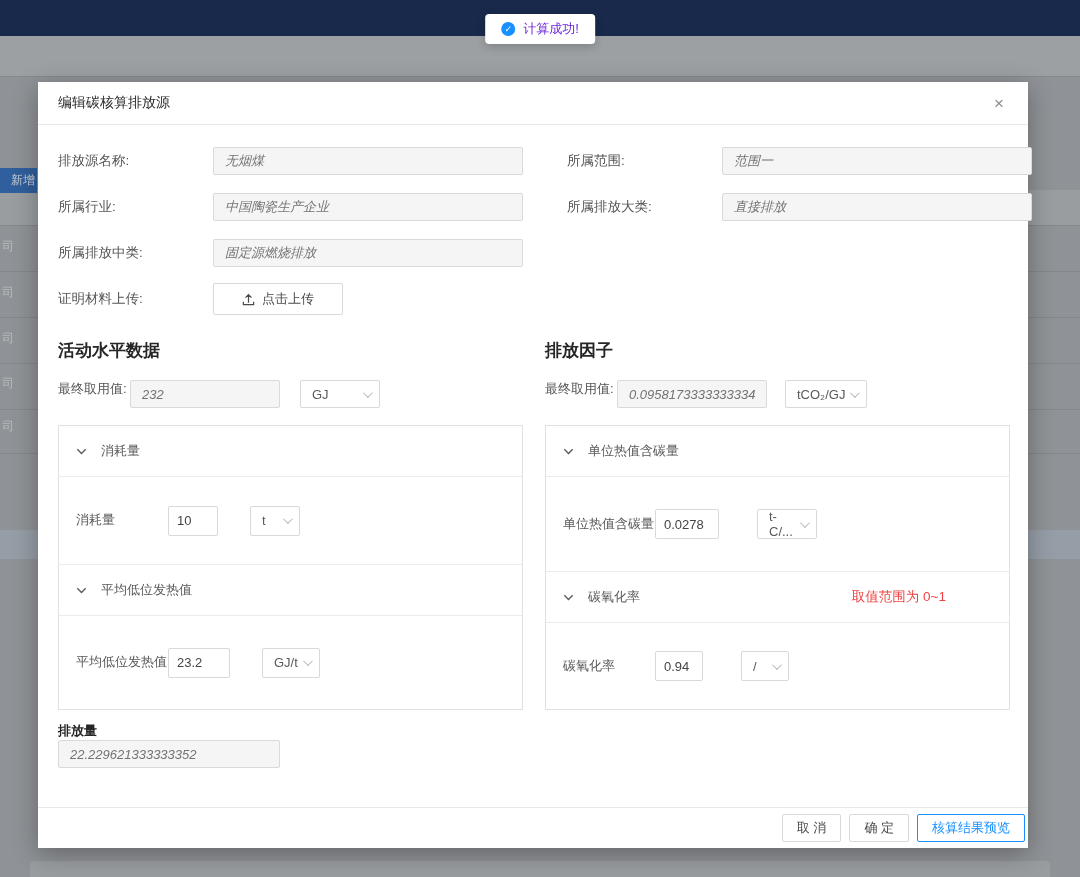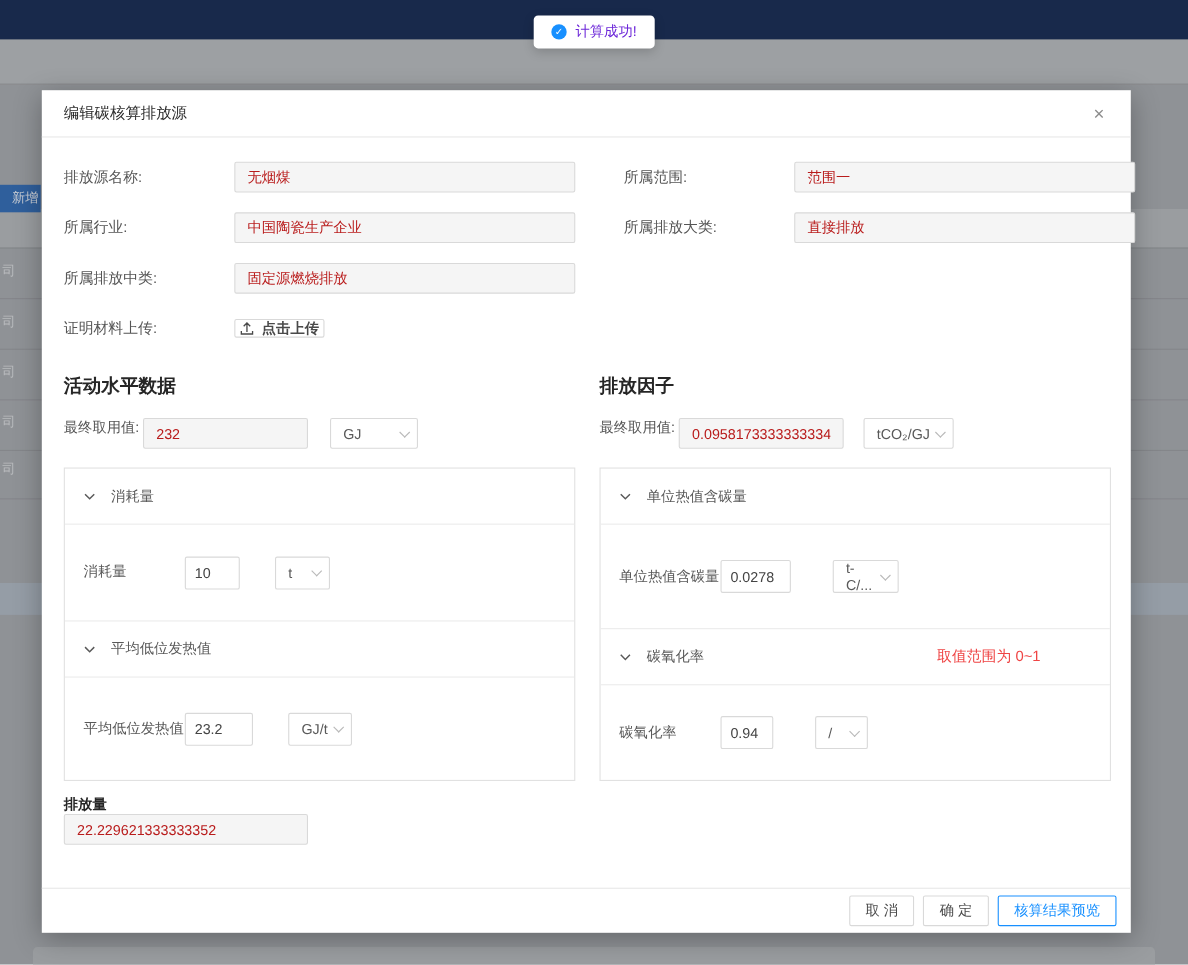--- a/index.html
+++ b/index.html
@@ -28,25 +28,25 @@
   .m-header { height:43px; padding:0 20px; border-bottom:1px solid #e8e8e8; display:flex; align-items:center; }
   .m-title { font-size:14px; color:#2b2b2b; }
   .m-close { margin-left:auto; color:#8c8c8c; font-size:17px; line-height:1; cursor:pointer; padding:4px; }
   .m-body { padding:22px 20px 0 20px; }
 
   .two-col { display:grid; grid-template-columns:487px auto; }
   .f-row { display:flex; align-items:center; height:28px; margin-bottom:18px; }
   .f-label { width:155px; font-size:13.5px; color:#555; flex:none; }
   .f-control { width:310px; flex:none; }
   .inp { width:100%; height:28px; border:1px solid #d9d9d9; border-radius:2px; padding:0 11px; font-size:13px; color:#3f3f3f; background:#fff; outline:none; font-family:inherit; }
-  .inp.dis { background:#f5f5f5; color:#b91c1c; }
+  .inp.dis { background:#f5f5f5; color:#737373;font-style:italic; }
   .selbox { height:28px; border:1px solid #d9d9d9; border-radius:2px; background:#fff; display:flex; align-items:center; justify-content:space-between; padding:0 9px 0 11px; color:#595959; }
   .chev { width:7px; height:7px; border-right:1px solid #b9b9b9; border-bottom:1px solid #b9b9b9; transform:rotate(45deg) translateY(-2px); flex:none; }
 
-  .upload-btn { height:17px; padding:0 4px; border:1px solid #d9d9d9; border-radius:2px; background:#fff; display:inline-flex; align-items:center; gap:7px; font-size:13px; color:#4a4a4a; font-weight:bold; cursor:pointer; font-family:inherit; }
+  .upload-btn { height:32px; padding:0 28px; border:1px solid #d9d9d9; border-radius:2px; background:#fff; display:inline-flex; align-items:center; gap:7px; font-size:13px; color:#4a4a4a; font-weight:normal; cursor:pointer; font-family:inherit; }
 
   .sec-title { font-size:17px; font-weight:bold; color:#262626; margin:8px 0 18px; }
   .final-row { display:flex; align-items:flex-start; height:28px; }
   .final-label { width:72px; font-size:13px; color:#555; flex:none; }
   .final-inp { width:150px; flex:none; }
   .final-sel { width:80px; margin-left:20px; flex:none; }
 
   .collapse-grid { display:grid; grid-template-columns:487px 465px; margin-top:17px; }
   .collapse { width:465px; border:1px solid #e1e1e1; }
   .c-header { height:51px; display:flex; align-items:center; padding:0 17px; border-bottom:1px solid #ebebeb; cursor:pointer; }
@@ -55,21 +55,21 @@
   .c-hint { margin-left:auto; margin-right:46px; font-size:13.5px; color:#ef4444; }
   .c-body { padding:14px 17px; display:flex; align-items:center; border-bottom:1px solid #ebebeb; }
   .c-body.last { border-bottom:none; }
   .p-label { width:92px; font-size:13px; color:#595959; line-height:1.55; flex:none; }
   .p-inp { width:62px; height:30px; border:1px solid #d9d9d9; border-radius:2px; text-align:left; padding:0 8px; font-size:13px; color:#444; outline:none; font-family:inherit; flex:none; }
   .p-sel { width:58px; margin-left:32px; height:30px; flex:none; }
 
   .emis-title { font-size:13px; font-weight:bold; color:#262626; margin:12px 0 0; }
   .emis-inp { width:222px; margin-top:0; }
 
-  .m-footer { position:absolute; left:0; right:0; bottom:0; height:41px; border-top:1px solid #e8e8e8; display:flex; align-items:center; justify-content:flex-end; gap:8px; padding-right:13px; }
+  .m-footer { position:absolute; left:0; right:0; bottom:0; height:41px; border-top:1px solid #e8e8e8; display:flex; align-items:center; justify-content:flex-end; gap:8px; padding-right:3px; }
   .btn { height:28px; padding:0 14px; border:1px solid #d9d9d9; border-radius:2px; background:#fff; font-size:13px; color:#4a4a4a; cursor:pointer; font-family:inherit; }
   .btn.ghost { border-color:#1890ff; color:#1890ff; }
 
   svg { display:block; }
 </style>
 </head>
 <body>
 
 <div class="stage">
 

